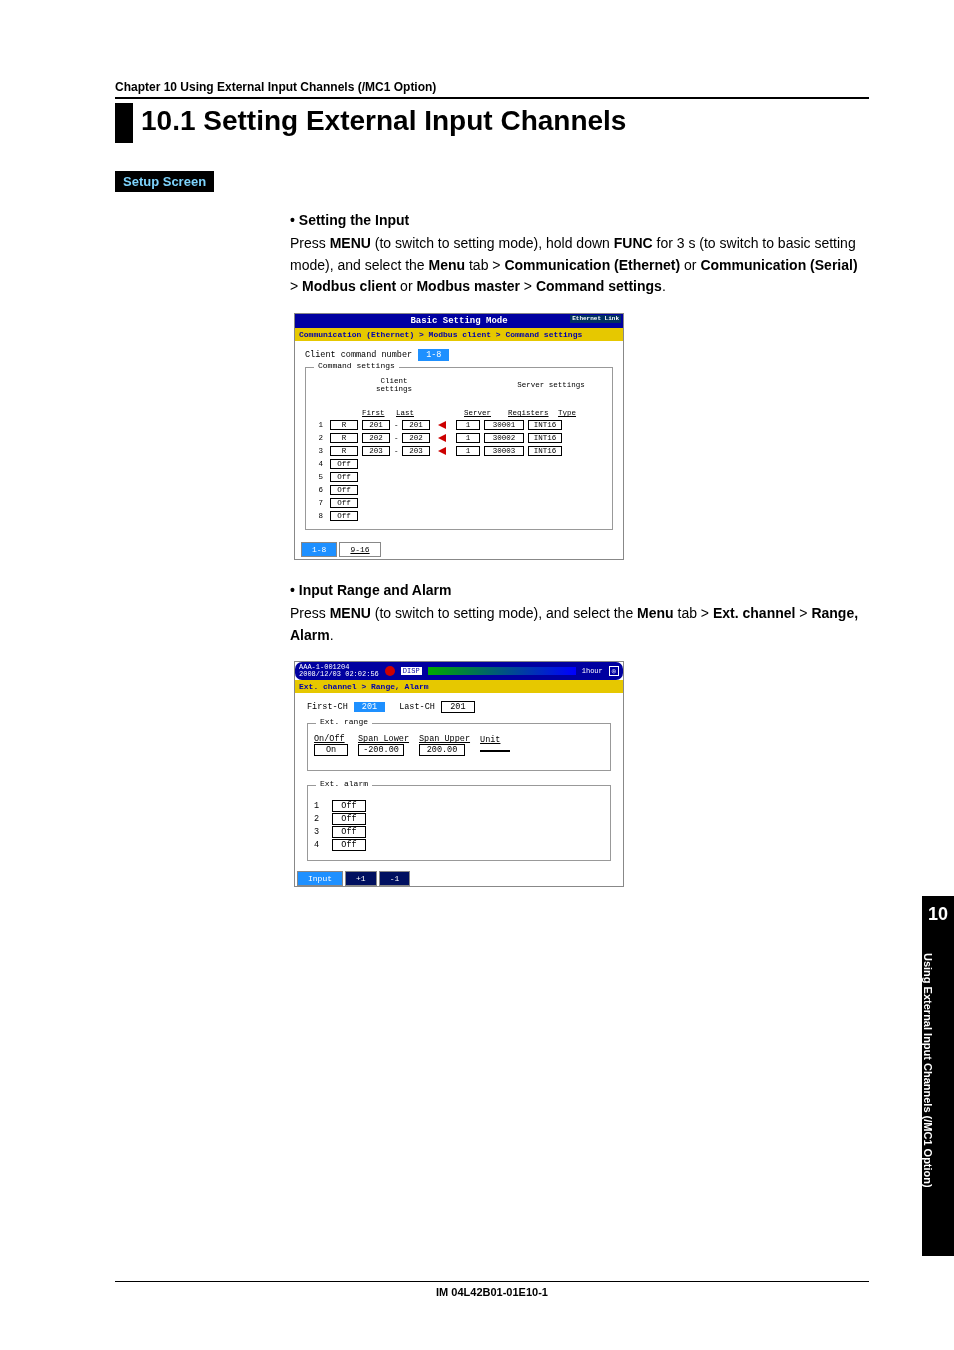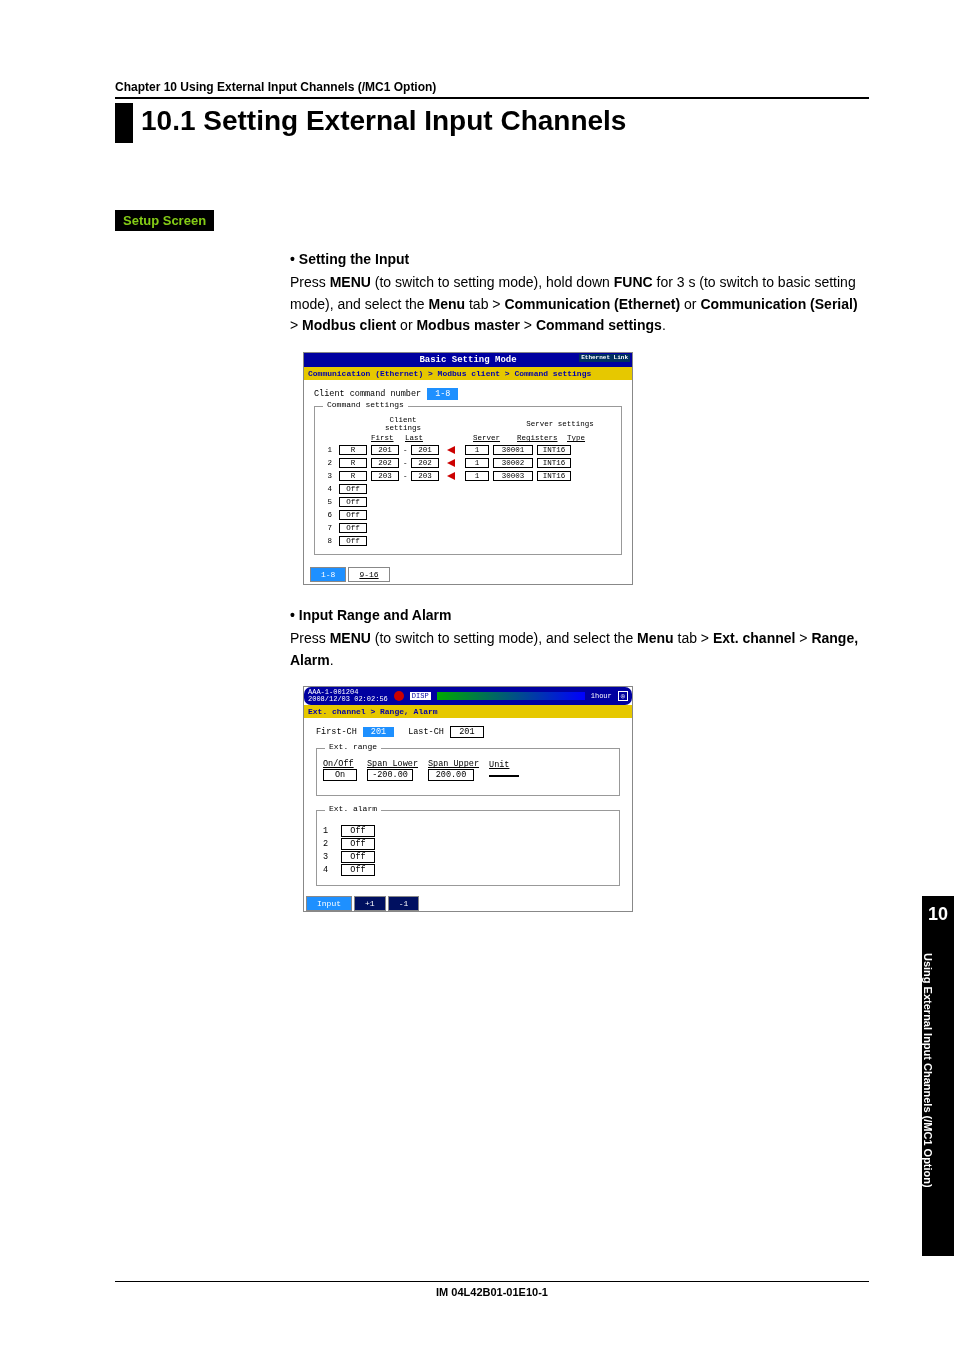--- a/index.html
+++ b/index.html
@@ -39,46 +39,45 @@
     }
     .intro {
       margin-left: 175px;
       line-height: 1.5;
       font-size: 14px;
       margin-bottom: 15px;
     }
     .setup-label {
       display: inline-block;
       background: #000;
-      color: #84cc16;
+      color: #7dd3fc;
       font-size: 13px;
       font-weight: bold;
       padding: 3px 8px;
       margin-bottom: 20px;
-      margin-top: 39px;
     }
     .content {
       margin-left: 175px;
     }
     .bullet-head {
       font-size: 14px;
       font-weight: bold;
       margin-bottom: 5px;
     }
     .bullet-head::before {
       content: "• ";
     }
     .para {
       font-size: 14px;
       line-height: 1.55;
       margin-bottom: 15px;
     }
     .screenshot {
       width: 330px;
-      margin: 8px 0 22px 13px;
+      margin: 8px 0 22px 4px;
       border: 1px solid #888;
       font-family: "Courier New", monospace;
       font-size: 8.5px;
       background: #fff;
     }
     .titlebar-blue {
       background: #0000a0;
       color: #fff;
       padding: 2px 6px;
       font-size: 9px;
@@ -182,21 +181,21 @@
       display: flex;
       justify-content: center;
       font-size: 11px;
       padding-top: 4px;
       font-weight: bold;
     }
     .headers-grid {
       display: grid;
       grid-template-columns: 14px 28px 30px 30px 30px 40px 46px 36px;
       font-size: 7.5px;
-      gap: 2px 4px;
+      gap: 16px 4px;
       align-items: center;
       margin-top: 3px;
     }
     .under { text-decoration: underline; }
   </style>
 </head>
 <body>
 
 <div class="page">
   <div class="chapter-header">Chapter 10   Using External Input Channels (/MC1 Option)</div>

